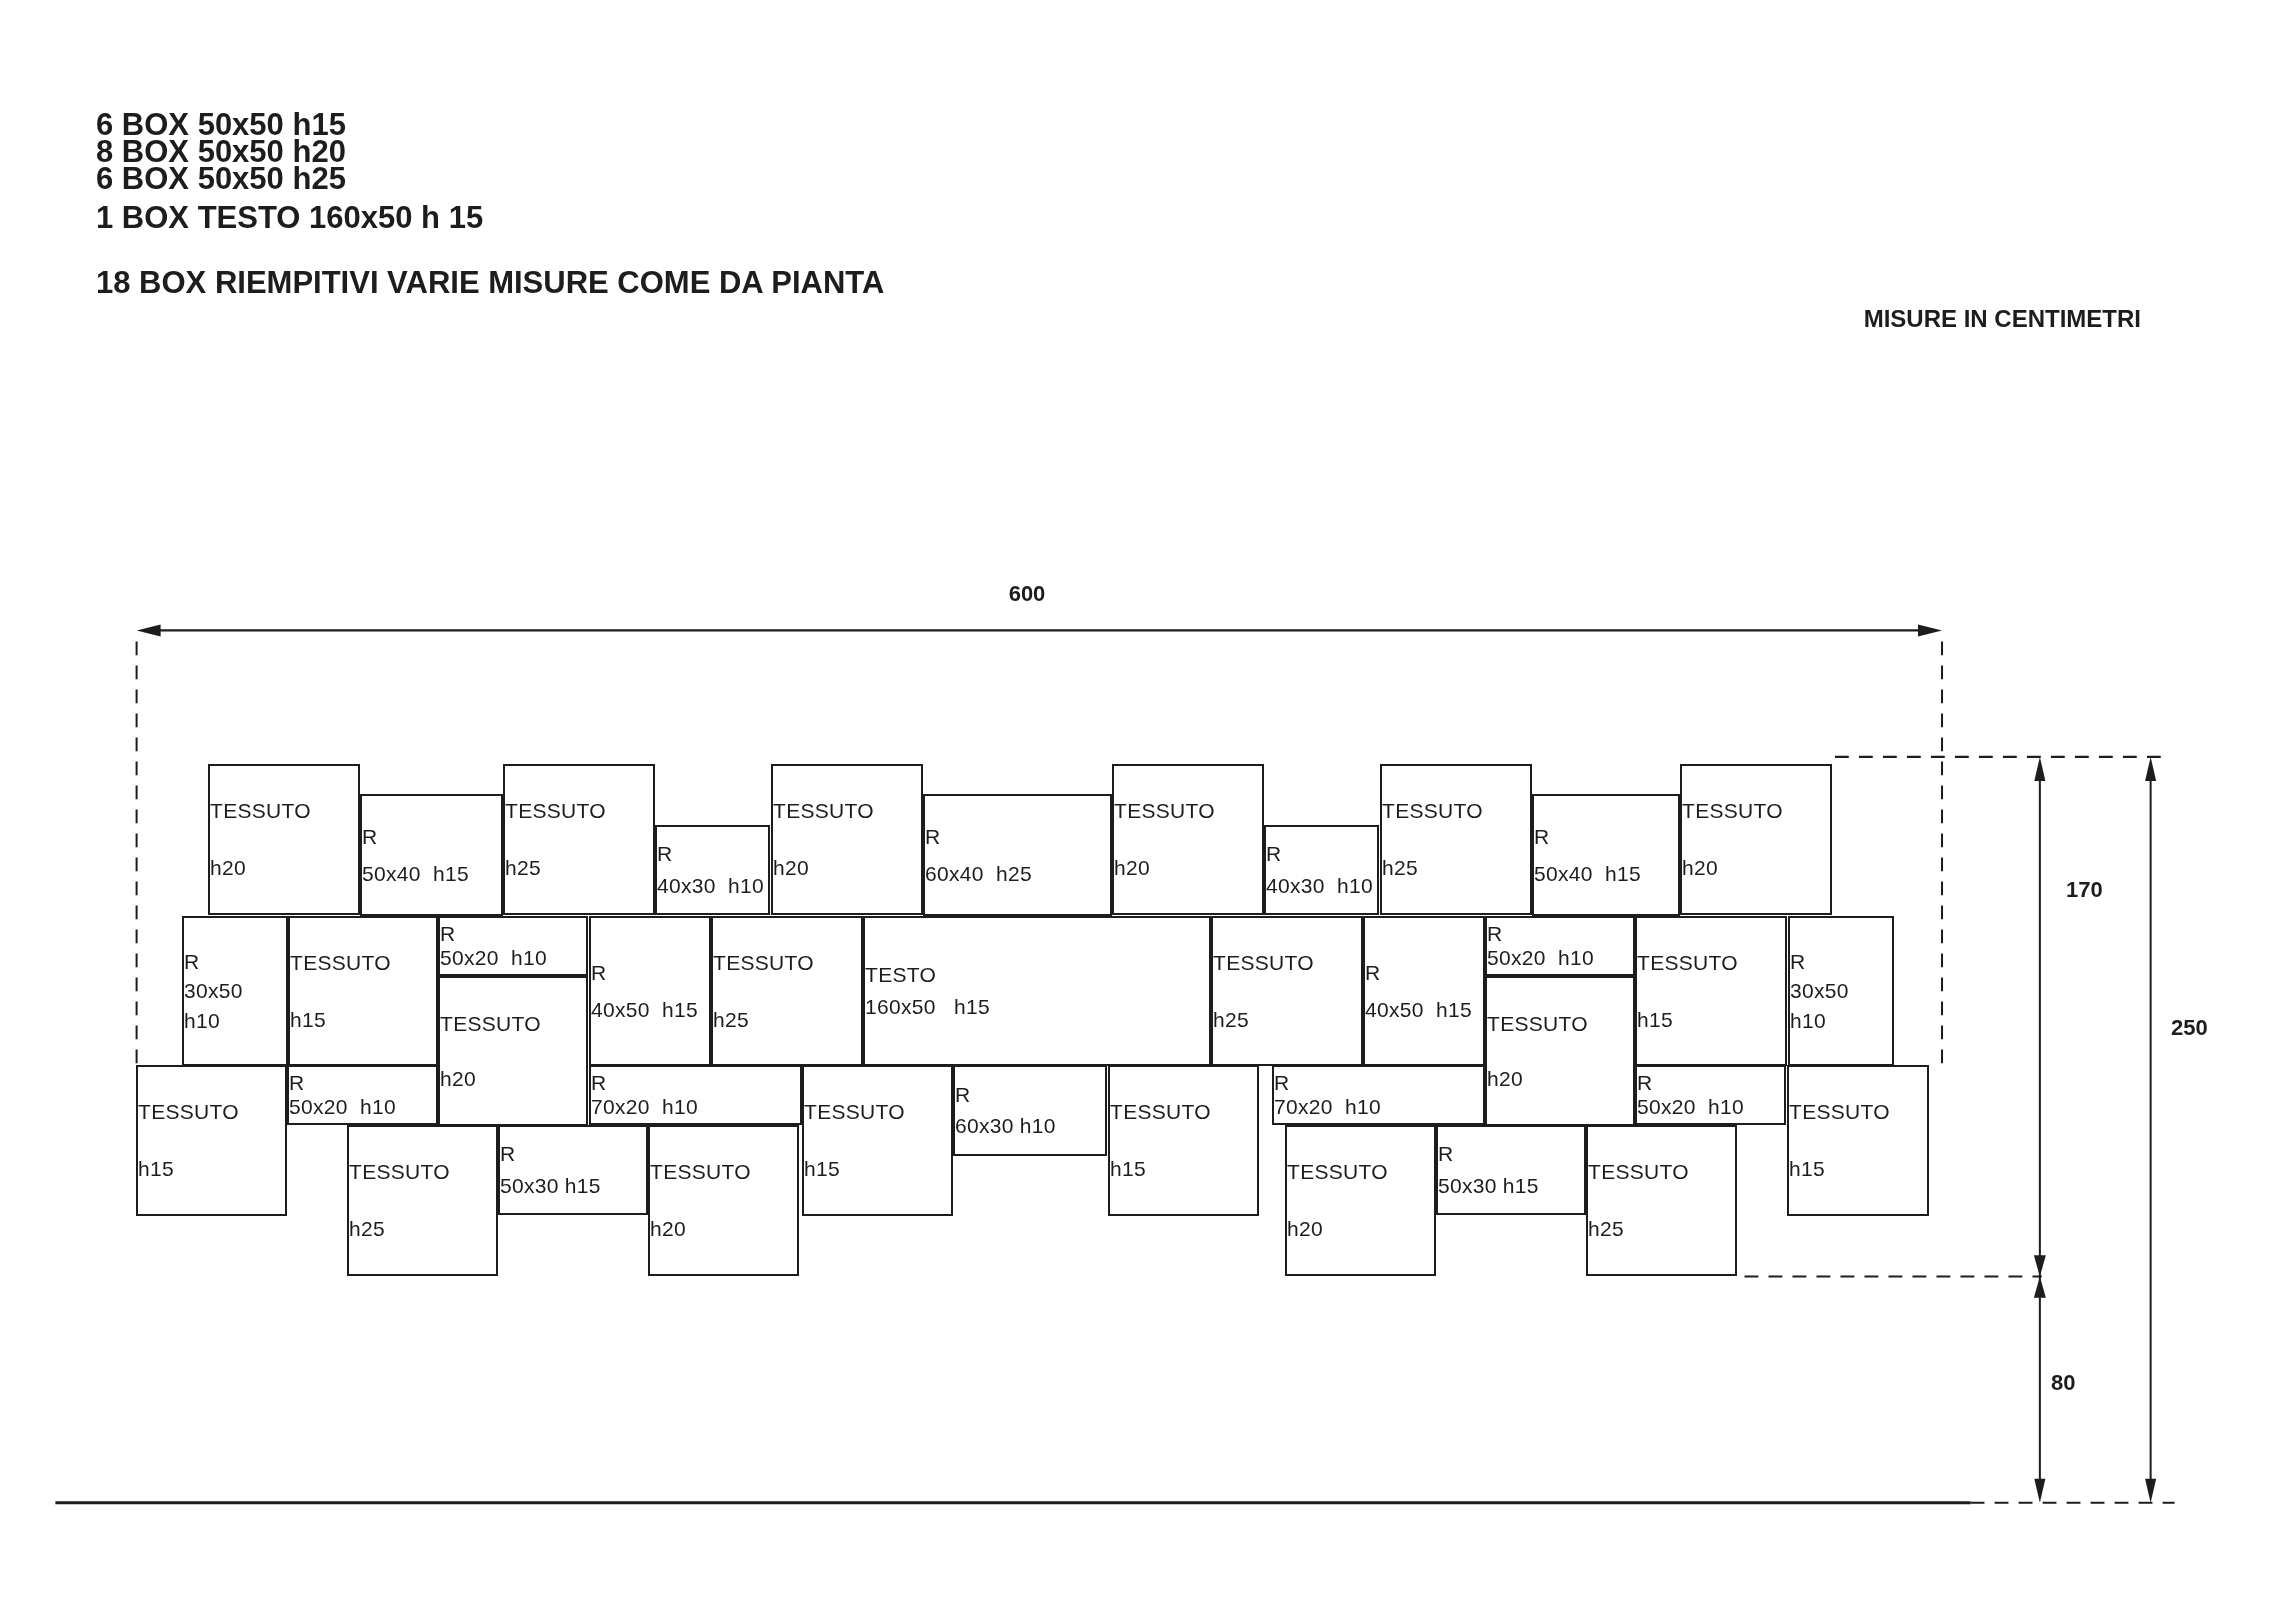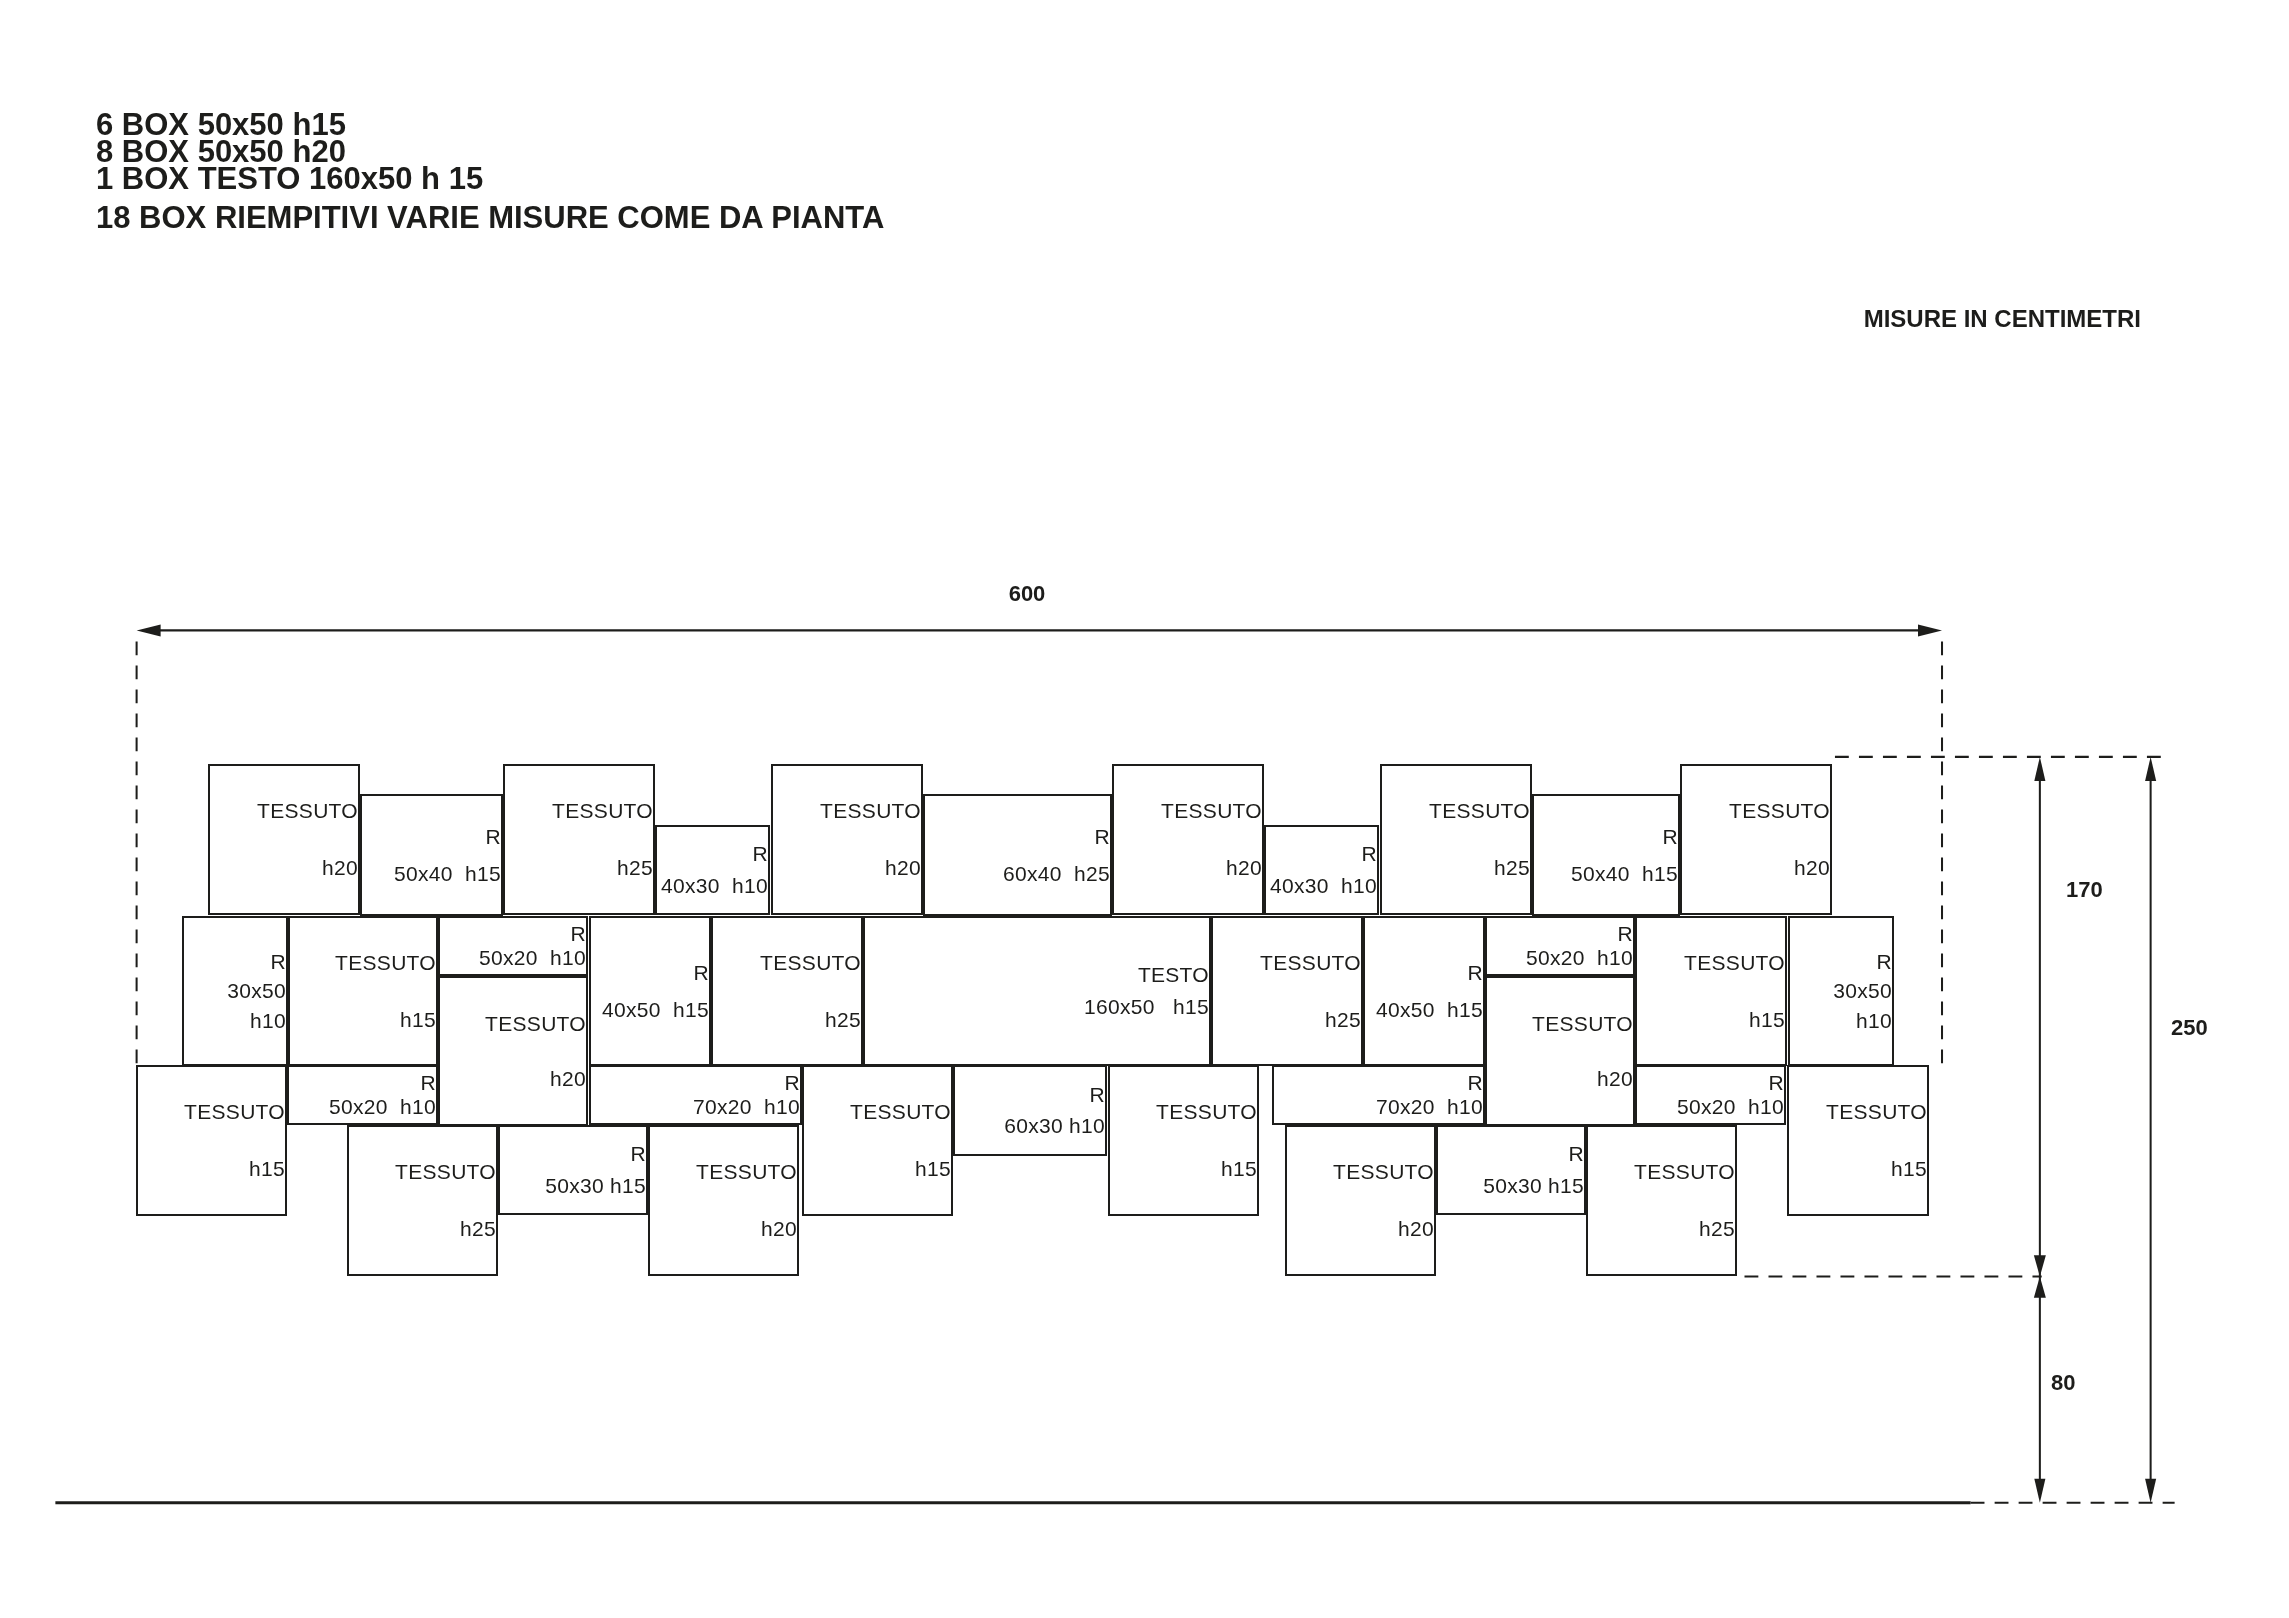--- a/index.html
+++ b/index.html
@@ -8,36 +8,36 @@
   
   .legend{position:absolute;left:96px;top:111px;font-size:31px;font-weight:bold;line-height:27px;white-space:pre;}
   .legend-line:nth-child(4){margin-top:12px;}
   .legend-line:nth-child(5){margin-top:38px;}
   
   .note{position:absolute;right:149px;top:305px;font-size:24px;font-weight:bold;}
   
   .overlay{position:absolute;left:0;top:0;width:2290px;height:1619px;}
   
   .pbox{position:absolute;box-sizing:border-box;border:2.8px solid #1d1d1b;background:#fff;
-        display:flex;flex-direction:column;align-items:flex-end;justify-content:center;
+        display:flex;flex-direction:column;align-items:flex-start;justify-content:center;
         font-size:21px;line-height:24px;text-align:center;letter-spacing:0.3px;}
   .pbox .bl{white-space:pre;}
   
   .dim{position:absolute;font-size:22px;font-weight:bold;}
   .dim-600{left:981px;top:581px;width:92px;text-align:center;}
   .dim-170{left:2066px;top:877px;}
   .dim-250{left:2171px;top:1015px;}
   .dim-80{left:2051px;top:1370px;}
 </style>
 </head>
 <body>
 
 <div class="canvas">
 
-  <div class="legend" id="legend"><div class="legend-line">6 BOX 50x50 h15</div><div class="legend-line">8 BOX 50x50 h20</div><div class="legend-line">1 BOX TESTO 160x50 h 15</div><div class="legend-line">18 BOX RIEMPITIVI VARIE MISURE COME DA PIANTA</div></div>
+  <div class="legend" id="legend"><div class="legend-line">6 BOX 50x50 h15</div><div class="legend-line">8 BOX 50x50 h20</div><div class="legend-line">6 BOX 50x50 h25</div><div class="legend-line">1 BOX TESTO 160x50 h 15</div><div class="legend-line">18 BOX RIEMPITIVI VARIE MISURE COME DA PIANTA</div></div>
 
   <div class="note">MISURE IN CENTIMETRI</div>
 
   <svg class="overlay" width="2290" height="1619" viewBox="0 0 2481 1754">
 
     <g stroke="#1d1d1b" stroke-width="2.4" fill="#1d1d1b">
       <line x1="162" y1="683" x2="2090" y2="683"></line>
       <polygon points="148,683 174,676.5 174,689.5" stroke="none"></polygon>
       <polygon points="2104,683 2078,676.5 2078,689.5" stroke="none"></polygon>
     </g>

